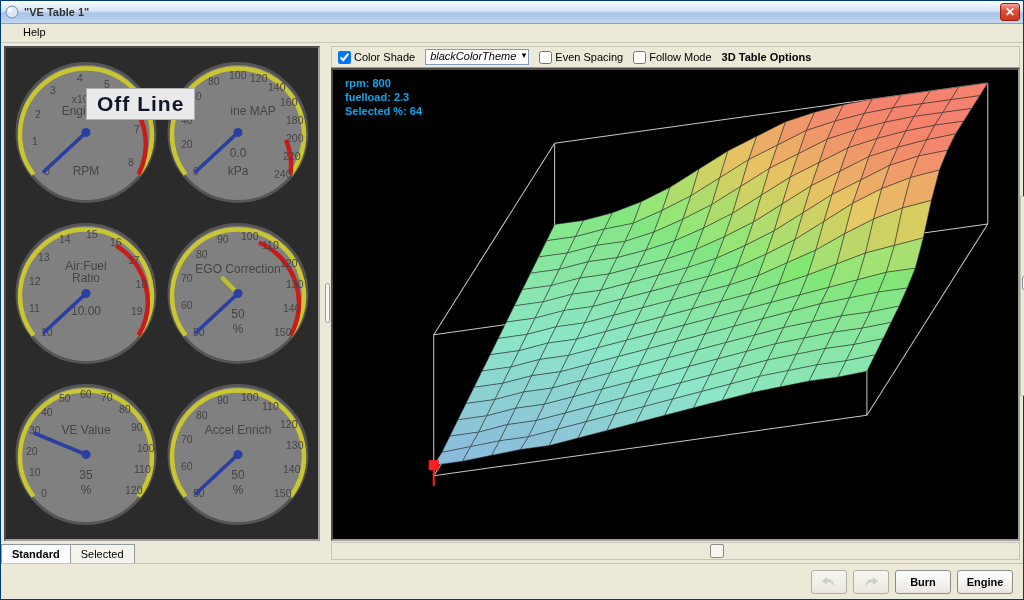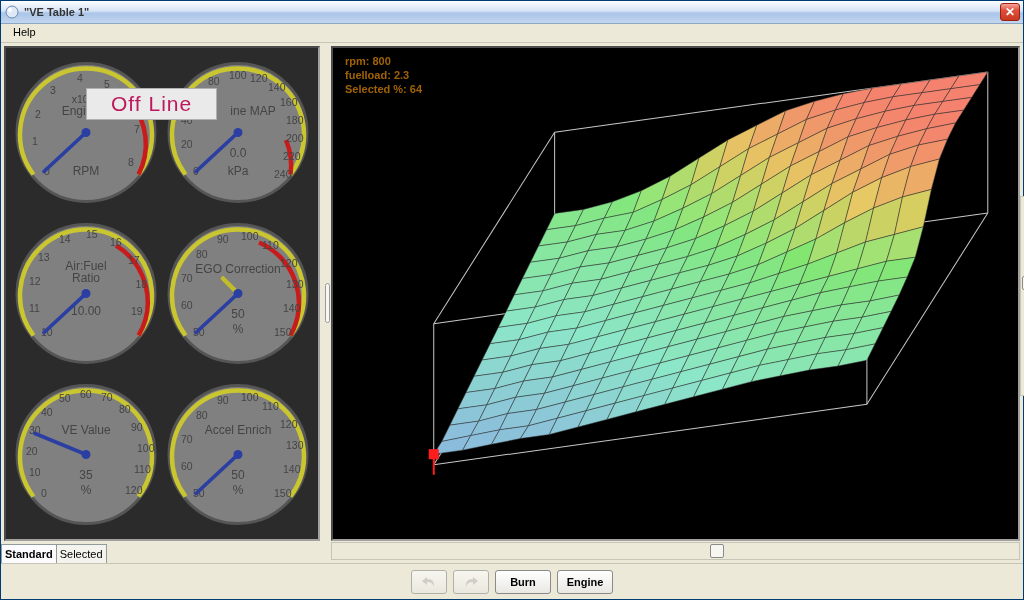--- a/index.html
+++ b/index.html
@@ -2,47 +2,47 @@
 <html><head>
 <meta charset="utf-8">
 <style>
   * { box-sizing: border-box; margin: 0; padding: 0; font-family: "Tahoma", "Arial", sans-serif; font-size: 11px; }
   body { background: #ece9d8; width: 1024px; height: 600px; overflow: hidden; }
   .window { width: 1024px; height: 600px; border: 1px solid #003c74; display: flex; flex-direction: column; }
   .titlebar { height: 24px; background: linear-gradient(to bottom, #fcfdff 0%, #d7e4f6 45%, #aac5e8 55%, #c2d6ef 100%); display: flex; align-items: center; padding: 0 3px; border-bottom: 1px solid #8ca5c2; }
   .titlebar-icon { width: 16px; height: 16px; margin-right: 4px; display:flex; align-items:center; justify-content:center; }
   .titlebar-text { font-weight: bold; color: #333; }
   .close-btn { margin-left: auto; width: 20px; height: 18px; background: linear-gradient(to bottom,#f5a59a,#e04e3b 40%,#c83a21); border:1px solid #9b1e0f; border-radius:3px; color:#fff; display:flex; align-items:center; justify-content:center; font-weight:bold; font-size:12px; cursor:pointer; }
-  .menubar { height: 20px; background: #ece9d8; padding: 2px 6px; border-bottom: 1px solid #c9c5b6; }
+  .menubar { height: 20px; background: #ece9d8; padding: 2px 16px; border-bottom: 1px solid #c9c5b6; }
   .menu-item { padding: 1px 6px; cursor: pointer; }
   .content { flex:1; display:flex; flex-direction:column; }
   .main-area { flex:1; display:flex; }
   .left-panel { width: 316px; height: 495px; background:#2b2b2b; border:2px inset #a0a0a0; margin:3px; display:flex; flex-direction:column; position:relative; }
   .gauges-wrap { flex:1; display:grid; grid-template-columns:1fr 1fr; grid-template-rows:1fr 1fr 1fr; padding:5px; gap:2px; position:relative; }
   .gauge { position:relative; }
   .gauge svg{ width:100%; height:100%; }
-  .offline-label { position:absolute; top:40px; left:80px; z-index:10; background:#eaeaea; border:1px solid #b0b0b0; padding:3px 24px; font-size:21px; font-weight:normal; color:#be185d; letter-spacing:1px; }
+  .offline-label { position:absolute; top:40px; left:80px; z-index:10; background:#eaeaea; border:1px solid #b0b0b0; padding:3px 10px; font-size:21px; font-weight:bold; color:#0f172a; letter-spacing:1px; }
   .left-tabs { display:flex; background:#ece9d8; }
-  .tab { padding:3px 3px; border:1px solid #919b9c; background:#f4f3ee; cursor:pointer; border-bottom:none; margin-right:-1px; }
+  .tab { padding:3px 10px; border:1px solid #919b9c; background:#f4f3ee; cursor:pointer; border-bottom:none; margin-right:-1px; }
   .tab.active{ background:#fcfcfe; font-weight:bold; }
   .handle { width:8px; background:#ece9d8; display:flex; align-items:center; justify-content:center; cursor:ew-resize; }
   .handle-notch{ width:5px; height:40px; border:1px solid #999; border-radius:3px; background:#f7f6f0; }
   .right-panel { flex:1; display:flex; flex-direction:column; margin:3px 3px 3px 0; }
   .toolbar { height:22px; background:#ece9d8; display:flex; align-items:center; gap:10px; padding:0 6px; border:1px solid #c9c5b6; border-bottom:1px solid #919b9c; }
   .toolbar label{ display:flex; align-items:center; gap:3px; cursor:pointer; }
   .theme-select{ border:1px solid #7f9db9; background:#fff; padding:0 12px 0 4px; height:16px; font-style:italic; position:relative; cursor:pointer; }
   .theme-select:after{ content:"▾"; position:absolute; right:2px; top:0; font-style:normal; font-size:9px; }
   .options-label{ font-weight:bold; }
   .chart-area { flex:1; background:#000; border:2px inset #a0a0a0; position:relative; overflow:hidden; }
-  .overlay-text { position:absolute; top:6px; left:12px; color:#a16207; font-weight:bold; font-family:monospace; font-size:12px; line-height:14px; z-index:5; }
+  .overlay-text { position:absolute; top:6px; left:12px; color:#0ea5e9; font-weight:bold; font-family:monospace; font-size:12px; line-height:14px; z-index:5; }
   .chart-scroll-h { height:18px; background:#ece9d8; border:1px solid #c9c5b6; position:relative; margin-top:1px; }
   .chart-scroll-h .thumb{ position:absolute; left:55%; top:1px; width:14px; height:14px; background:#f7f6f0; border:1px solid #8a8a8a; border-radius:2px; cursor:pointer; }
   .chart-scroll-v { position:absolute; right:-14px; top:150px; height:200px; width:14px; background:#ece9d8; border:1px solid #c9c5b6; }
   .chart-scroll-v .thumb{ position:absolute; left:1px; top:40%; width:10px; height:14px; background:#f7f6f0; border:1px solid #8a8a8a; border-radius:2px; cursor:pointer; }
-  .footer { height:36px; background:#ece9d8; display:flex; align-items:center; justify-content:center; padding:0 10px; gap:6px; border-top:1px solid #c9c5b6; }
+  .footer { height:36px; background:#ece9d8; display:flex; align-items:center; justify-content:flex-end; padding:0 10px; gap:6px; border-top:1px solid #c9c5b6; }
   .btn { min-width:56px; height:24px; background:linear-gradient(to bottom,#fff,#e9e8e2); border:1px solid #8a8a8a; border-radius:3px; cursor:pointer; display:flex; align-items:center; justify-content:center; font-weight:bold; }
   .btn.icon-only{ min-width:36px; color:#bbb; }
   .btn.disabled{ opacity:.6; cursor:default; }
   .gauge-face{ fill:#808080; }
   .gauge-text{ fill:#444; font-size:7px; }
   .gauge-label{ fill:#444; font-size:8px; }
   .gauge-value{ fill:#444; font-size:8px; }
   .needle{ stroke:#2b3fa2; stroke-width:2.5; stroke-linecap:round; }
   .needle2{ stroke:#c0bd29; stroke-width:3; stroke-linecap:round; }
 </style>
@@ -210,20 +210,36 @@
           <div class="tab active">Standard</div>
           <div class="tab">Selected</div>
         </div>
       </div>
 
       <div class="handle">
           <div class="handle-notch"></div>
         </div>
 
       <div class="right-panel" style="position:relative;">
+        <div class="toolbar">
+          <label>
+              <input type="checkbox" checked="" style=""> 
+              <span>Color Shade</span>
+            </label>
+          <div class="theme-select"><span>blackColorTheme</span></div>
+          <label>
+              <input type="checkbox" style=""> 
+              <span>Even Spacing</span>
+            </label>
+          <label>
+              <input type="checkbox" style=""> 
+              <span>Follow Mode</span>
+            </label>
+          <span class="options-label">3D Table Options</span>
+        </div>
 
         <div class="chart-area">
           <div class="overlay-text">
             <div>rpm: 800</div>
             <div>fuelload: 2.3</div>
             <div>Selected %: 64</div>
           </div>
           <svg id="surface-svg" viewBox="0 0 680 460" style="position:absolute;inset:0;width:100%;height:100%;">
               <g stroke="#c8c8c8" stroke-width="1" fill="none">
                 <line x1="100" y1="400" x2="530" y2="340"></line>

